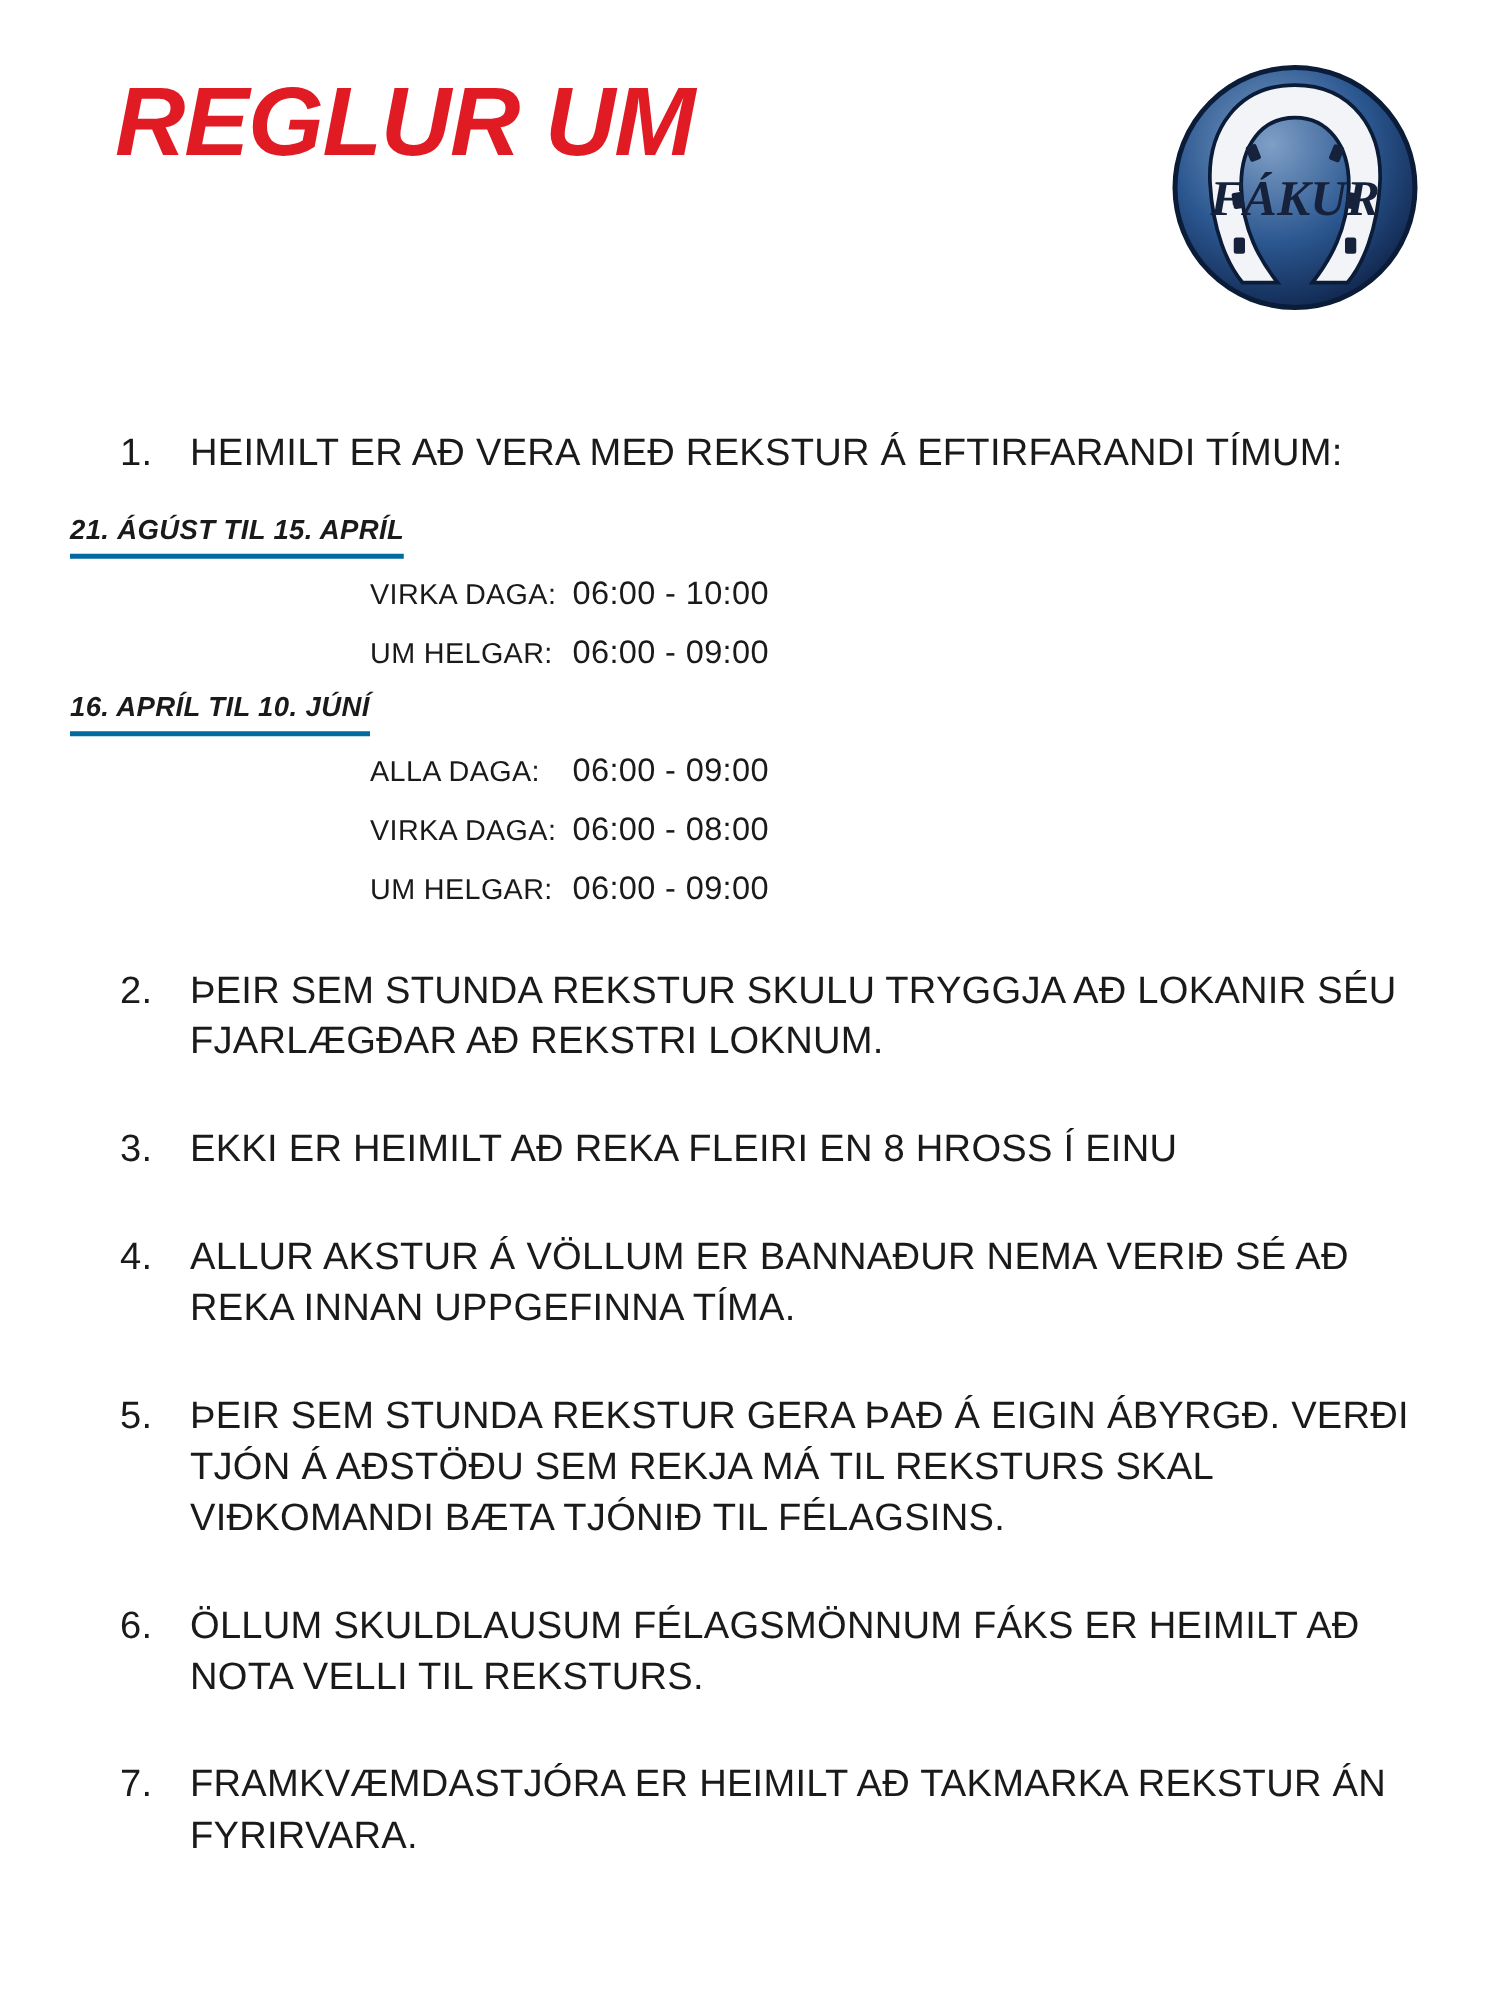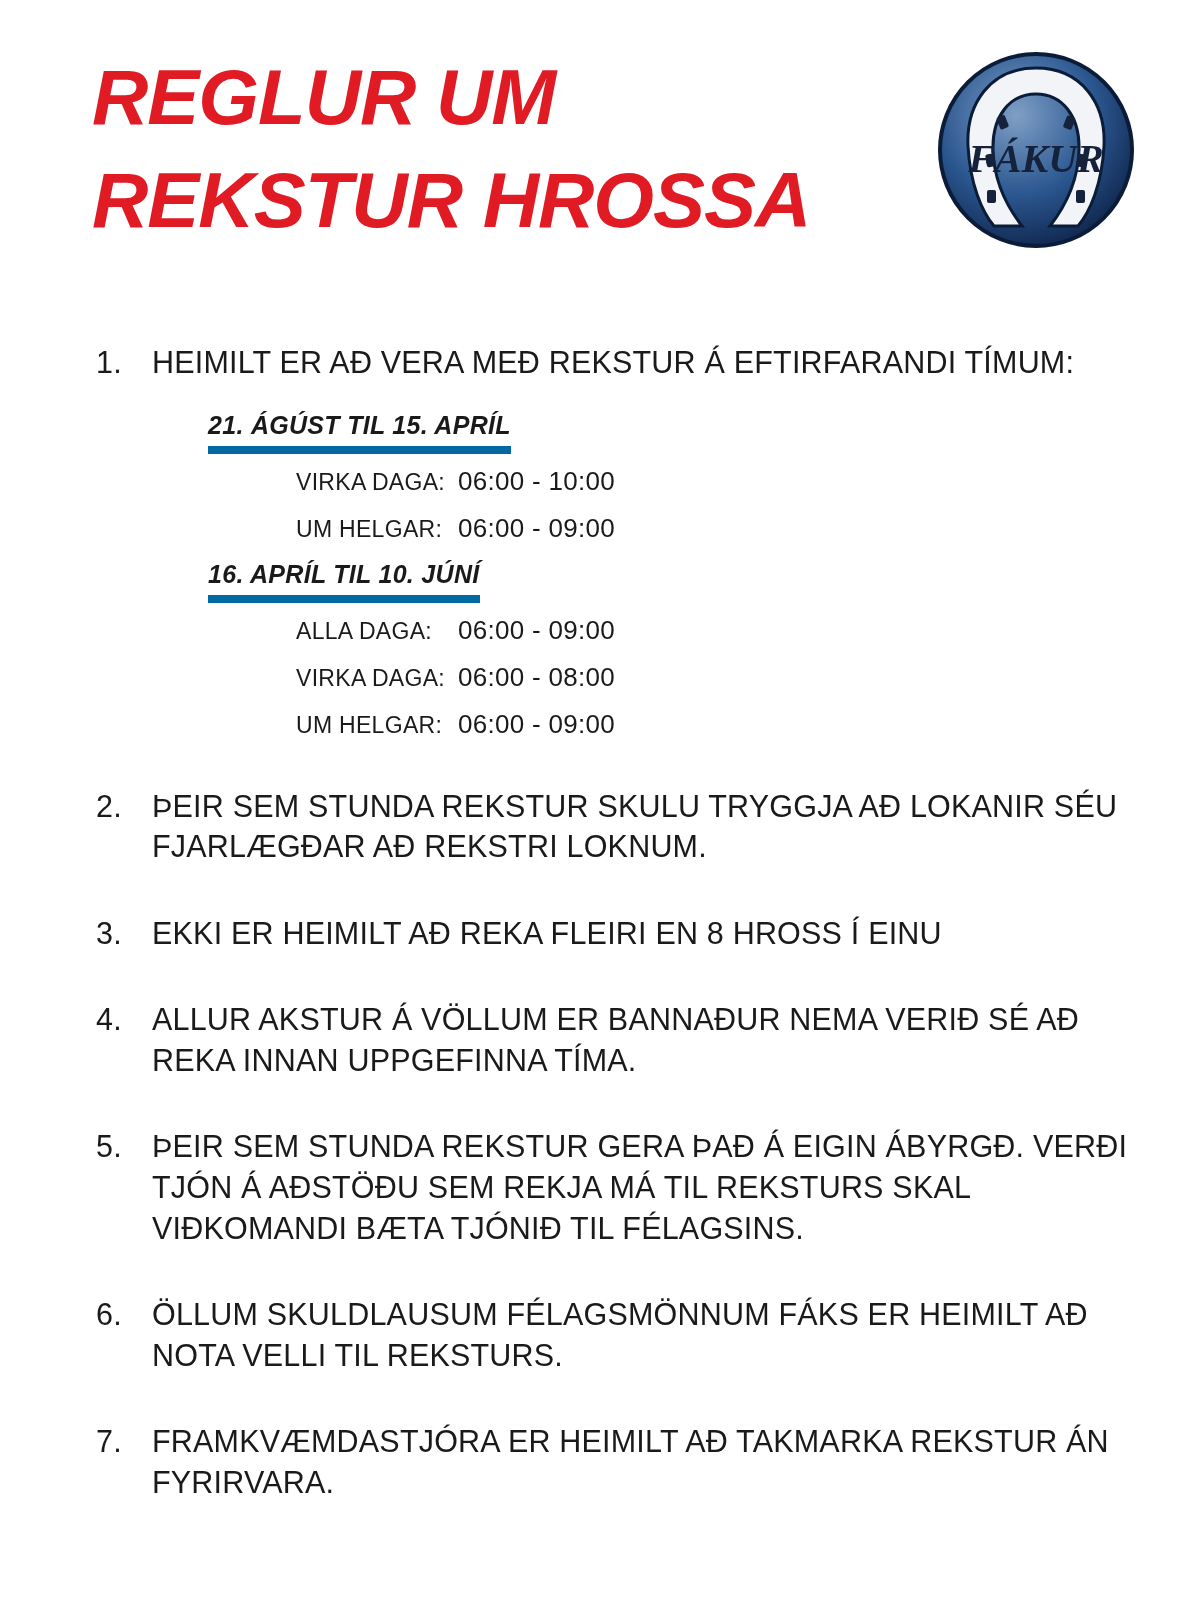--- a/index.html
+++ b/index.html
@@ -79,27 +79,26 @@
 
   
   .schedule {
     margin: 28px 0 24px 0;
   }
   .season {
     margin-bottom: 10px;
   }
   .season-title {
     display: inline-block;
-    font-size: 25px;
+    font-size: 22px;
     font-weight: 800;
     font-style: italic;
     letter-spacing: 0.3px;
     padding: 0 0 6px 0;
-    margin-left: 152px;
-    border-bottom: 8px solid #0369a1;
+    border-bottom: 4px solid #0369a1;
   }
   .rows {
     margin-top: 12px;
   }
   .row {
     display: flex;
     align-items: baseline;
     margin-bottom: 16px;
   }
   .row .label {
@@ -115,21 +114,20 @@
   }
 </style>
 </head>
 <body>
 
 <div class="page">
 
   <div class="header">
     <h1 class="title">
       <span class="line">REGLUR UM</span>
-      <span class="line">REKSTUR HROSSA</span>
     </h1>
 
     <div class="logo">
       <svg viewBox="0 0 200 200" width="200" height="200" aria-hidden="true">
         <defs>
           <radialGradient id="lg" cx="40%" cy="32%" r="75%">
             <stop offset="0%" stop-color="#7f9fc6"></stop>
             <stop offset="55%" stop-color="#2b5790"></stop>
             <stop offset="100%" stop-color="#0d2147"></stop>
           </radialGradient>

